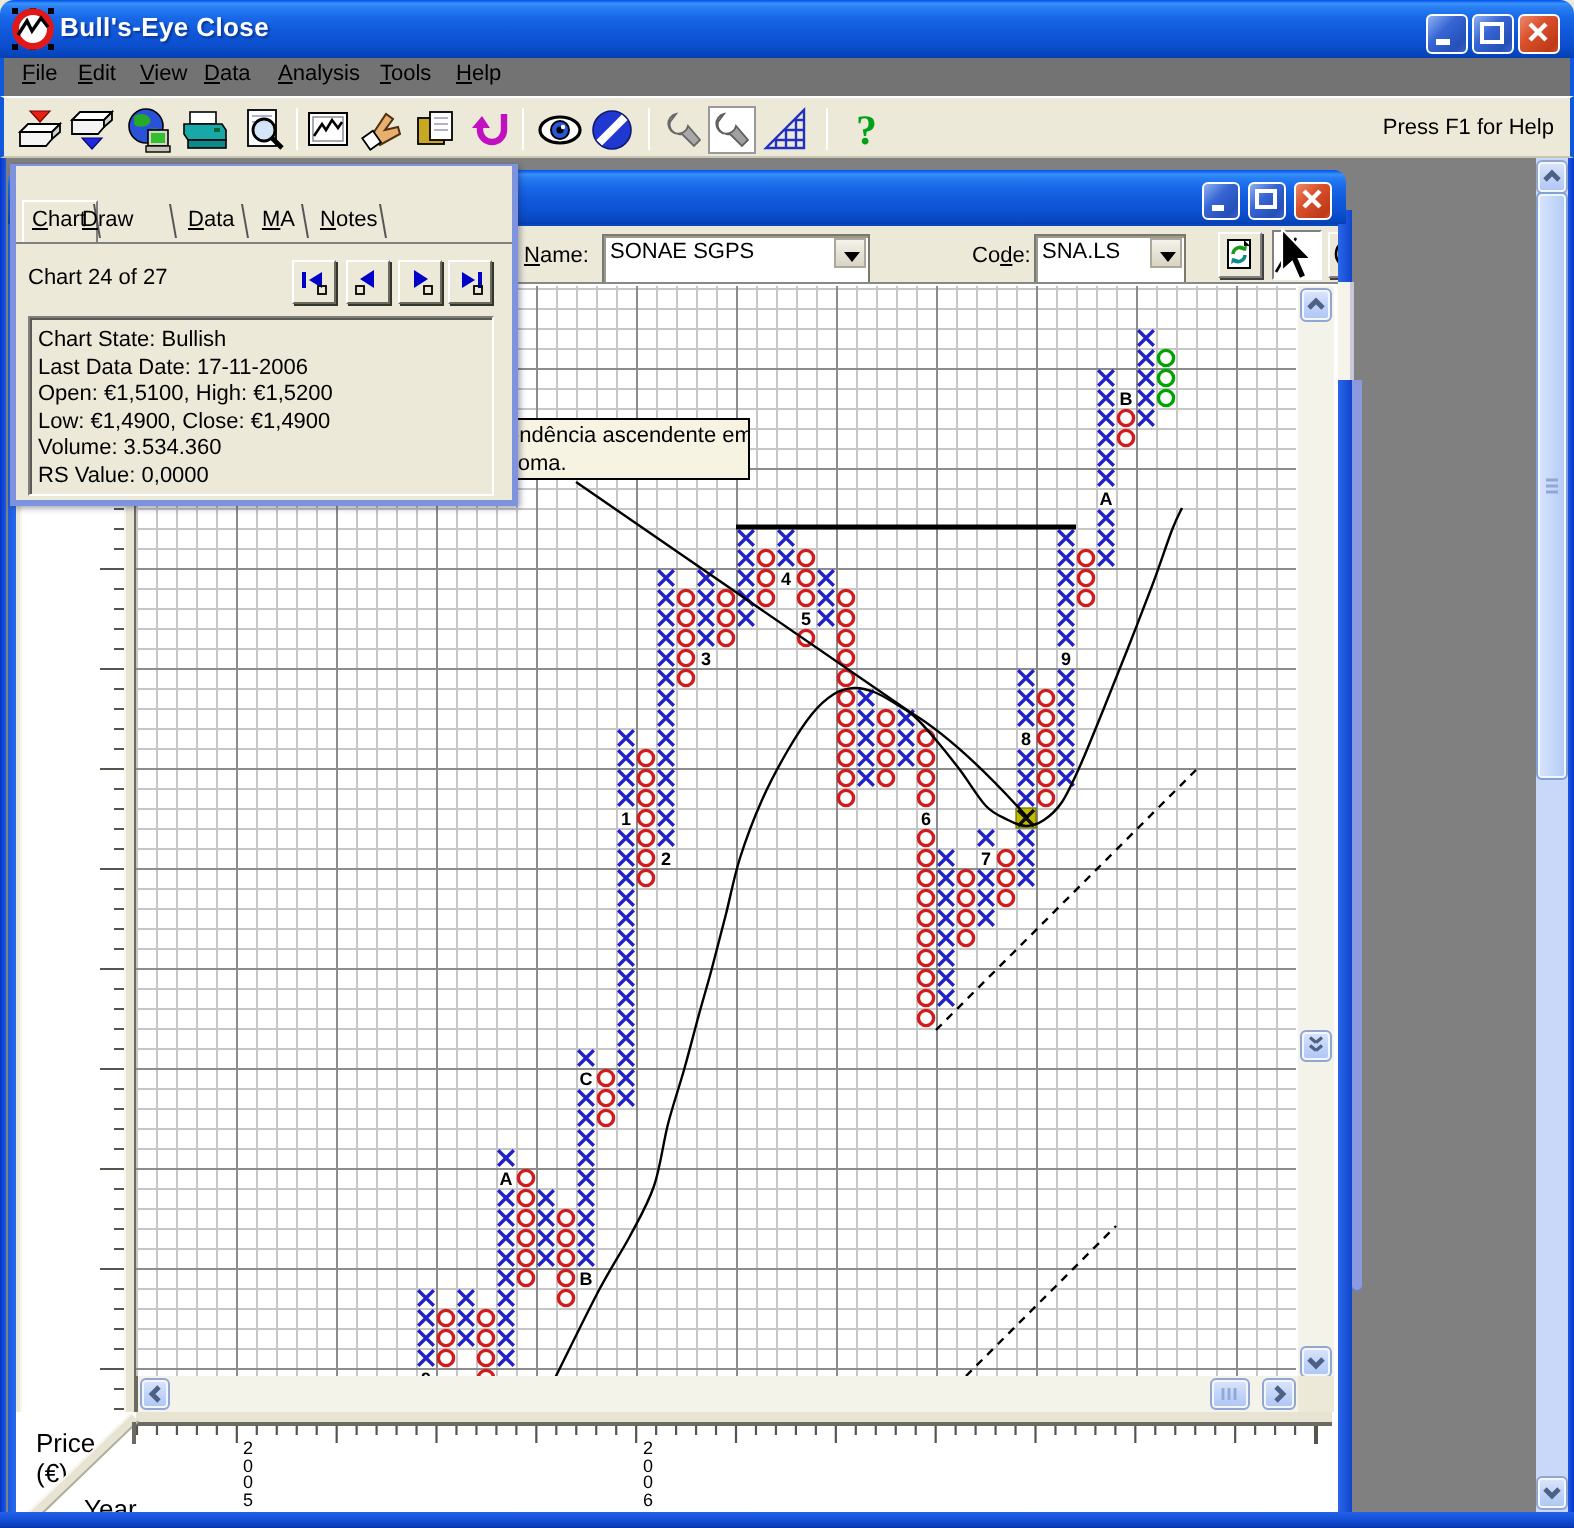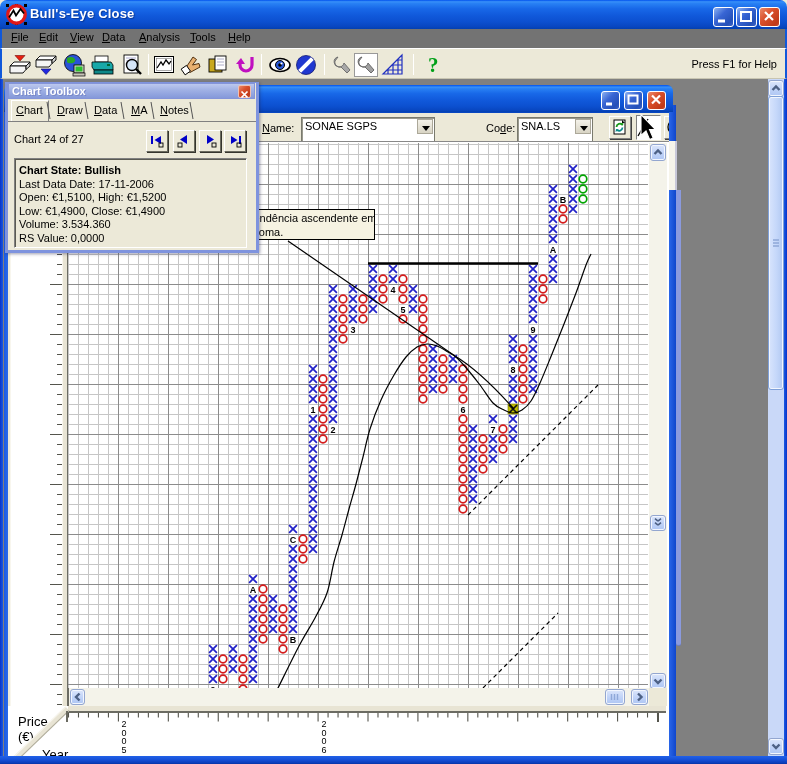--- a/index.html
+++ b/index.html
@@ -578,31 +578,25 @@
  <div class="xpb" style="left:0px;top:17px;width:16px;height:294px;border-color:#7fa0d8;background:linear-gradient(90deg,#d8e4fc 0%,#c6d8fa 50%,#b2c9f2 100%)"><svg width="14" height="293">
         <path d="M4,143 H10 M4,146 H10 M4,149 H10" stroke="#8fa8d8" stroke-width="1.4"></path>
       </svg></div>
  <div class="xpb" style="left:0px;top:659px;width:16px;height:17px"><svg width="14" height="15">
         <path d="M3.5,5.5 L7,9 L10.5,5.5" fill="none" stroke="#4d6185" stroke-width="2.4"></path>
       </svg></div>
 </div>
 <div id="borderB"></div>
 
 <div id="toolbox">
- <div id="tbtitle">
-      <span>Chart Toolbox</span>
-  <div id="tbclose"><svg width="11" height="11">
-          <path d="M2.5,2.5 L8.5,8.5 M8.5,2.5 L2.5,8.5" stroke="#fff" stroke-width="1.7"></path>
-        </svg></div>
- </div>
  <div id="tabrow">
   <div id="tabact"></div>
   <div class="tab" style="left:8px"><u>C</u>hart</div>
   <div class="tabsep" style="left:40px"></div>
-  <div class="tab" style="left:49px"><u>D</u>raw</div>
+  <div class="tab" style="left:33px"><u>D</u>raw</div>
   <div class="tabsep" style="left:78px"></div>
   <div class="tab" style="left:86px"><u>D</u>ata</div>
   <div class="tabsep" style="left:114px"></div>
   <div class="tab" style="left:123px"><u>M</u>A</div>
   <div class="tabsep" style="left:144px"></div>
   <div class="tab" style="left:152px"><u>N</u>otes</div>
   <div class="tabsep" style="left:183px"></div>
   <div id="tabline"></div>
  </div>
  <div id="chartnum">Chart 24 of 27</div>
@@ -618,20 +612,20 @@
  <div class="navb" style="left:191px"><svg width="20" height="20">
         <path d="M7,4 L14,8.5 L7,13 Z" fill="#0000c8"></path>
         <rect x="12" y="12" width="4" height="4" fill="none" stroke="#000" stroke-width="0.9"></rect>
       </svg></div>
  <div class="navb" style="left:216px"><svg width="20" height="20">
         <path d="M15,5 V13" stroke="#0000c8" stroke-width="2"></path>
         <path d="M6,5 L12.5,9 L6,13 Z" fill="#0000c8"></path>
         <rect x="12" y="12" width="4" height="4" fill="none" stroke="#000" stroke-width="0.9"></rect>
       </svg></div>
  <div id="infopanel">
-  <div class="il" style="top:5px;font-weight:bold">Chart State: Bullish</div>
+  <div class="il" style="top:5px;font-weight:normal">Chart State: Bullish</div>
   <div class="il" style="top:19px">Last Data Date: 17-11-2006</div>
   <div class="il" style="top:32px">Open: €1,5100, High: €1,5200</div>
   <div class="il" style="top:46px">Low: €1,4900, Close: €1,4900</div>
   <div class="il" style="top:59px">Volume: 3.534.360</div>
   <div class="il" style="top:73px">RS Value: 0,0000</div>
  </div>
 </div>
 
 </body></html>

